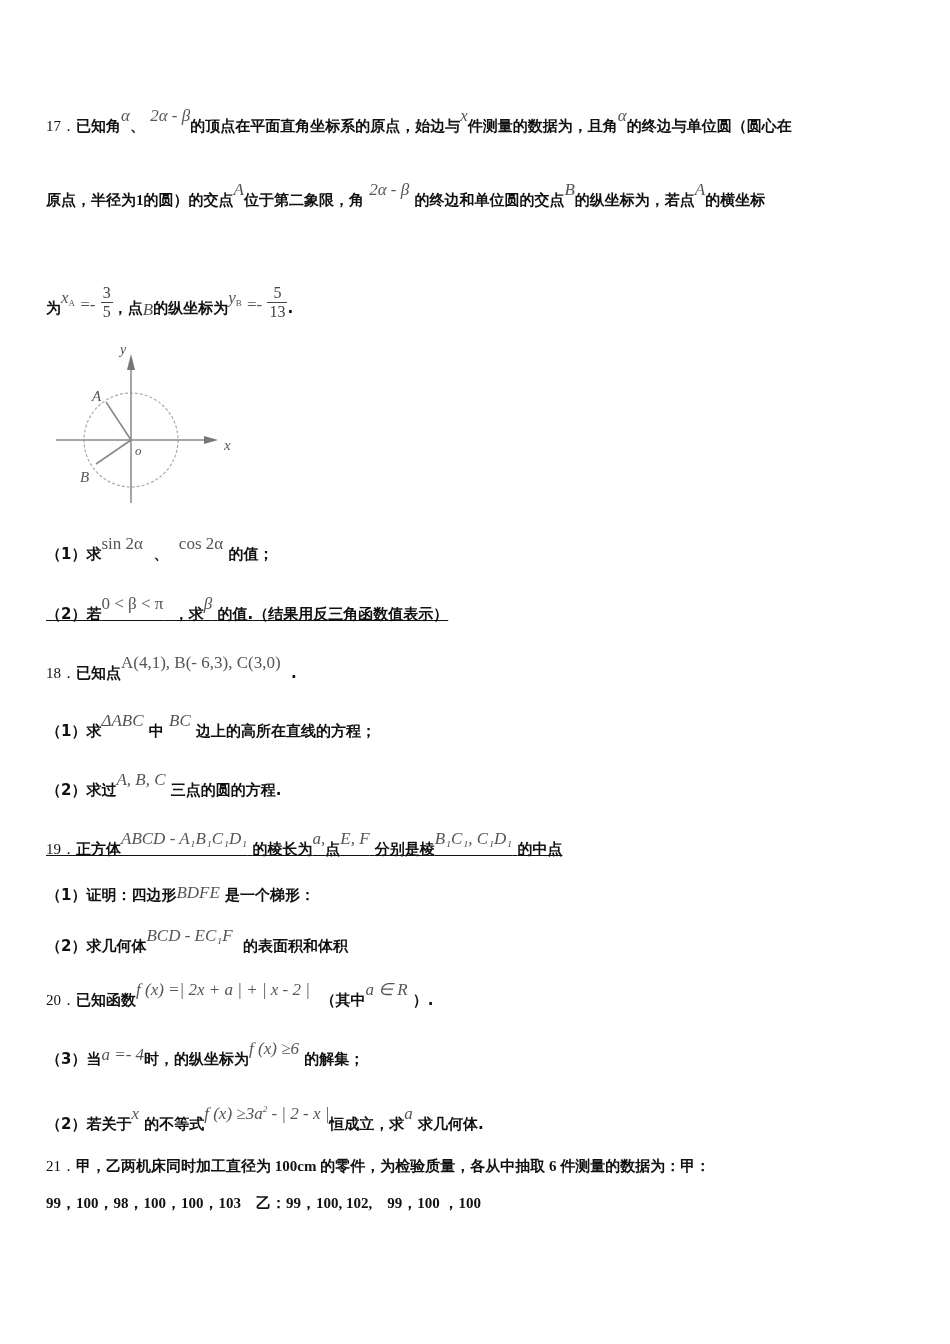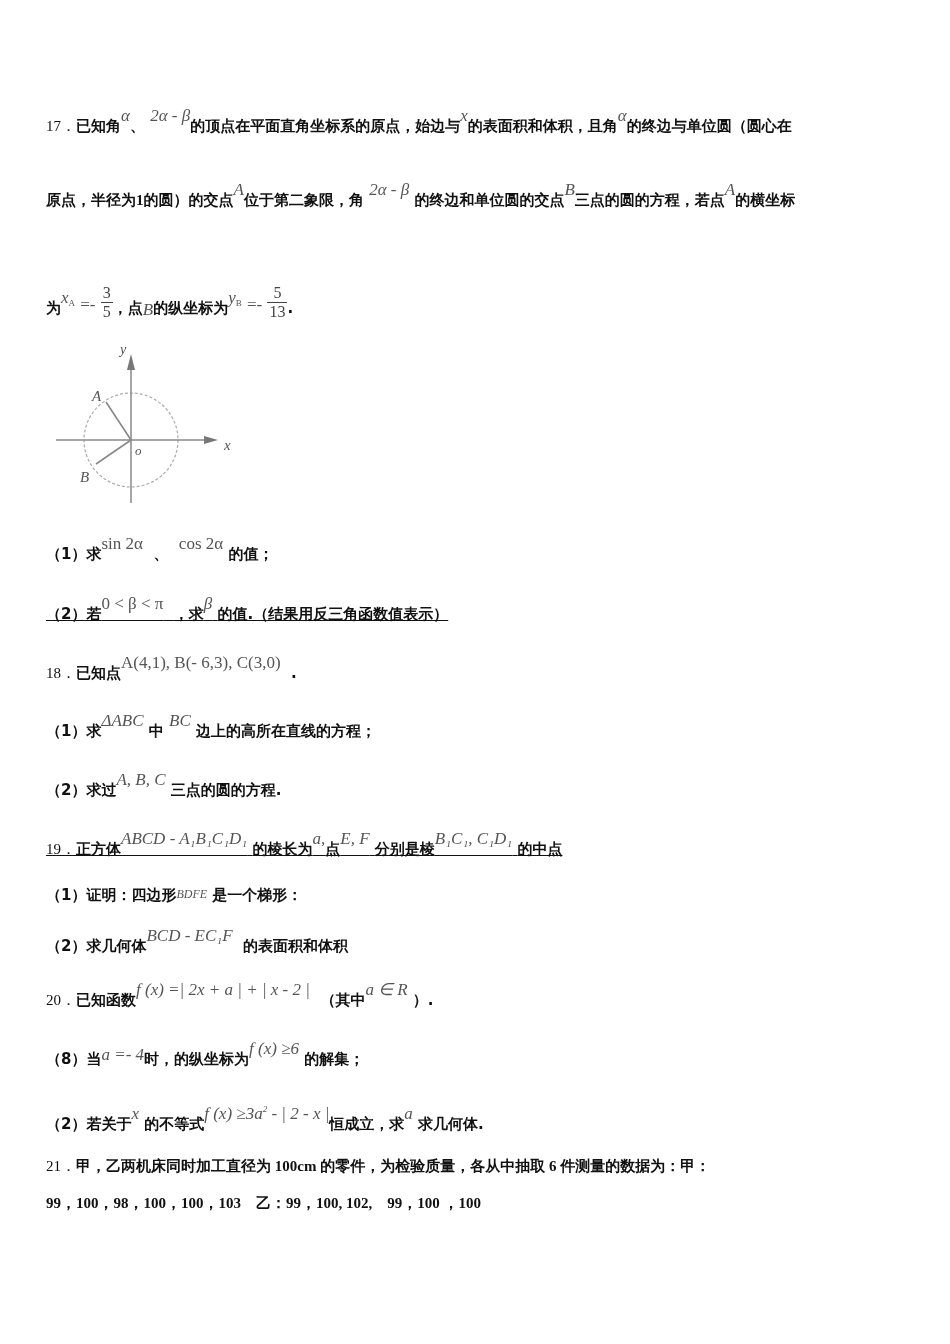--- a/index.html
+++ b/index.html
@@ -14,25 +14,25 @@
   .frac { display: inline-block; vertical-align: middle; text-align: center; font-family: "Liberation Serif", serif; font-weight: normal; color: #444; font-size: 16px; position: relative; top: -6px; }
   .frac span { display: block; line-height: 18px; padding: 0 2px; }
   .frac .n { border-bottom: 1px solid #444; }
   .bnum { font-family: "Liberation Serif", serif; font-weight: bold; }
   .diagram { position: absolute; left: 52px; top: 338px; width: 190px; height: 172px; }
 </style>
 </head>
 <body>
 
 <div class="line" style="top:116px;">
-  <span class="num">17．</span><span>已知角</span><span class="m">α</span><span>、</span>&nbsp;<span class="m">2α - β</span><span>的顶点在平面直角坐标系的原点，始边与</span><span class="m">x</span><span>的表面积和体积，且角</span><span class="m">α</span><span>的终边与单位圆（圆心在</span>
+  <span class="num">17．</span><span>已知角</span><span class="m">α</span><span>、</span>&nbsp;<span class="m">2α - β</span><span>的顶点在平面直角坐标系的原点，始边与</span><span class="m">x</span><span>件测量的数据为，且角</span><span class="m">α</span><span>的终边与单位圆（圆心在</span>
 </div>
 
 <div class="line" style="top:190px;">
-  <span>原点，半径为</span><span class="bnum">1</span><span>的圆）的交点</span><span class="m">A</span><span>位于第二象限，角</span>&nbsp;<span class="m">2α - β</span>&nbsp;<span>的终边和单位圆的交点</span><span class="m">B</span><span>三点的圆的方程，若点</span><span class="m">A</span><span>的横坐标</span>
+  <span>原点，半径为</span><span class="bnum">1</span><span>的圆）的交点</span><span class="m">A</span><span>位于第二象限，角</span>&nbsp;<span class="m">2α - β</span>&nbsp;<span>的终边和单位圆的交点</span><span class="m">B</span><span>的纵坐标为，若点</span><span class="m">A</span><span>的横坐标</span>
 </div>
 
 <div class="line" style="top:290px;">
   <span>为</span><span class="m"><span>x</span><span class="sub">A</span></span>&nbsp;<span class="mn" style="top:-3px;">=-</span>&nbsp;<span class="frac"><span class="n">3</span><span>5</span></span><span>，点</span><span class="m" style="top:2px;">B</span><span>的纵坐标为</span><span class="m"><span>y</span><span class="sub">B</span></span>&nbsp;<span class="mn" style="top:-3px;">=-</span>&nbsp;<span class="frac"><span class="n">5</span><span>13</span></span><span>.</span>
 </div>
 
 <div class="diagram">
   <svg width="190" height="172" viewBox="0 0 190 172">
     <circle cx="79" cy="102" r="47" fill="none" stroke="#aaa" stroke-width="1.2" stroke-dasharray="3,2"></circle>
     <line x1="4" y1="102" x2="158" y2="102" stroke="#888" stroke-width="1.5"></line>
@@ -67,33 +67,33 @@
 
 <div class="line" style="top:780px;">
   <span>（2）求过</span><span class="m">A, B, C</span>&nbsp;<span>三点的圆的方程.</span>
 </div>
 
 <div class="line" style="top:839px;text-decoration:underline;">
   <span class="num">19．</span><span>正方体</span><span class="m">ABCD - A₁B₁C₁D₁</span>&nbsp;<span>的棱长为</span><span class="m">a,</span><span>点</span><span class="m">E, F</span>&nbsp;<span>分别是棱</span><span class="m">B₁C₁, C₁D₁</span>&nbsp;<span>的中点</span>
 </div>
 
 <div class="line" style="top:885px;">
-  <span>（1）证明：四边形</span><span class="m" style="top:-2px;font-size:12px;">BDFE</span>&nbsp;<span>是一个梯形：</span>
+  <span>（1）证明：四边形</span><span class="m" style="top:-2px;font-size:17px;">BDFE</span>&nbsp;<span>是一个梯形：</span>
 </div>
 
 <div class="line" style="top:936px;">
   <span>（2）求几何体</span><span class="m">BCD - EC₁F</span>&nbsp;&nbsp;<span>的表面积和体积</span>
 </div>
 
 <div class="line" style="top:990px;">
   <span class="num">20．</span><span>已知函数</span><span class="m">f (x) =| 2x + a | + | x - 2 |</span>&nbsp;&nbsp;<span>（其中</span><span class="m">a ∈ R</span>&nbsp;<span>）.</span>
 </div>
 
 <div class="line" style="top:1049px;">
-  <span>（8）当</span><span class="m" style="top:-4px;">a =- 4</span><span>时，的纵坐标为</span><span class="m">f (x) ≥6</span>&nbsp;<span>的解集；</span>
+  <span>（3）当</span><span class="m" style="top:-4px;">a =- 4</span><span>时，的纵坐标为</span><span class="m">f (x) ≥6</span>&nbsp;<span>的解集；</span>
 </div>
 
 <div class="line" style="top:1109px;">
   <span>（2）若关于</span><span class="m">x</span>&nbsp;<span>的不等式</span><span class="m"><span>f (x) ≥3a</span><span class="sup">2</span><span> - | 2 - x |</span></span><span>恒成立，求</span><span class="m">a</span>&nbsp;<span>求几何体.</span>
 </div>
 
 <div class="line" style="top:1156px;font-family:'Liberation Serif',serif;">
   <span class="num">21．</span><span>甲，乙两机床同时加工直径为 100cm 的零件，为检验质量，各从中抽取 6 件测量的数据为：甲：</span>
 </div>
 

